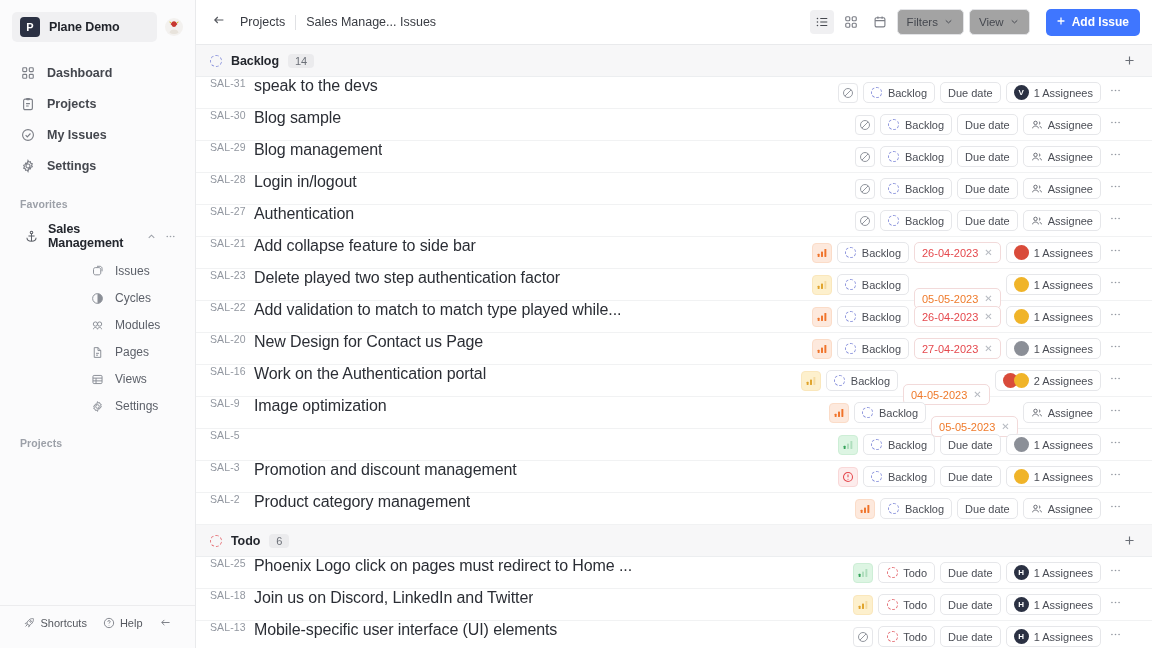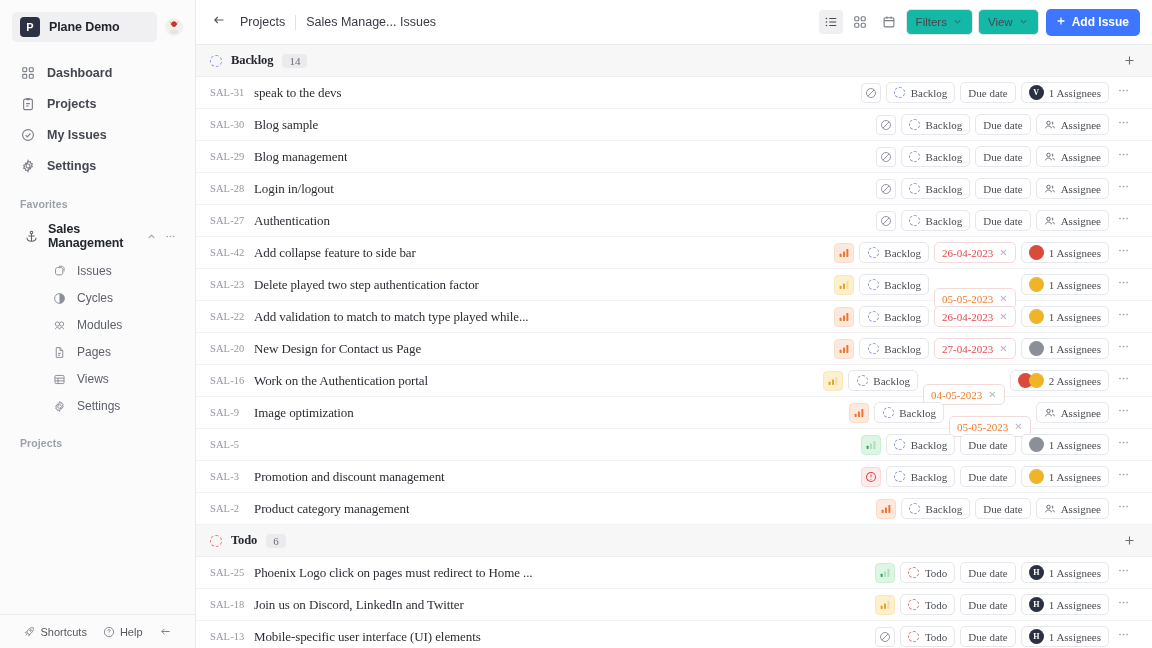--- a/index.html
+++ b/index.html
@@ -63,31 +63,31 @@
   .proj-row {
     display: flex; align-items: center; gap: 10px;
     padding: 6px 10px 6px 18px; cursor: pointer; border-radius: 5px;
     margin: 0 8px 0 6px;
   }
   .proj-ico { width: 14px; height:14px; flex:0 0 14px; display:flex;align-items:center;justify-content:center; color:#5b5f67; font-size:11px;}
   .proj-name { font-size: 12.5px; font-weight: 700; color: #24272e; flex: 1; letter-spacing: -0.1px;}
   .proj-act { color: #9ca0a8; display:flex; align-items:center; gap:7px; }
   .proj-act span { cursor: pointer; display:flex; align-items:center;}
 
-  .sub-list { margin-top: 2px; display: flex; flex-direction: column; gap: 1px; }
+  .sub-list { margin-top: 2px; display: flex; flex-direction: column; gap: 1px; padding-left: 38px; }
   .sub-item {
     display: flex; align-items: center; gap: 11px;
     padding: 6px 10px 6px 46px; cursor: pointer; border-radius: 5px;
     margin: 0 8px 0 6px;
     font-size: 12px; color: #5c6069; font-weight: 500;
   }
   .sub-ico { width: 14px; height:14px; flex:0 0 14px; display:flex;align-items:center;justify-content:center; color:#8a8e96; }
 
   .sidebar-footer {
-    position: absolute; bottom: 0; left: 0; right: 0;
+    position: absolute; bottom: 9px; left: 0; right: 0;
     height: 34px; border-top: 1px solid #ececee;
     display: flex; align-items: center; justify-content: center; gap: 16px;
     background:#fbfbfc;
   }
   .foot-btn { display:flex; align-items:center; gap: 5px; font-size: 11px; color: #55585f; cursor:pointer; font-weight:500;}
   .foot-ico { display:flex;align-items:center;justify-content:center; color:#7b7e86; }
 
   
   .main { flex: 1; display: flex; flex-direction: column; min-width:0; background:#fff; }
 
@@ -112,55 +112,55 @@
   .layout-btn {
     width: 24px; height: 24px; border-radius: 4px;
     display:flex;align-items:center;justify-content:center;
     color:#7b7e86; cursor:pointer;
   }
   .layout-btn.active { background: #f0f0f2; color:#45484f; }
   .pill {
     display:flex; align-items:center; gap: 5px;
     border: 1px solid #e2e3e6; border-radius: 5px;
     padding: 4px 9px; font-size: 11.5px; color: #45484f;
-    cursor:pointer; background:#14b8a6; font-weight:500;
+    cursor:pointer; background:#a3a3a3; font-weight:500;
     height: 26px;
   }
   .add-issue {
     display:flex; align-items:center; gap: 5px;
     background: #3f76ff; color:#fff; border-radius: 5px;
     padding: 5px 11px 5px 9px; font-size: 12px; font-weight: 600;
-    cursor:pointer; height: 27px; margin-left: 2px;
+    cursor:pointer; height: 27px; margin-left: 11px;
   }
 
   
-  .list { flex: 1; overflow: hidden; background:#ef4444;font-family:Liberation Serif, serif; }
+  .list { flex: 1; overflow: hidden; background:#ef4444; }
 
   .group-head {
     display:flex; align-items:center; gap: 9px;
     height: 32px; padding: 0 14px 0 14px;
     background: #f7f7f8;
     border-bottom: 1px solid #eceef0;
   }
   .group-title { font-size: 12.5px; font-weight: 700; color: #24272e; letter-spacing:-0.1px;}
   .group-count {
     font-size: 11px; color: #6b6f77; background: #ebebed;
     border-radius: 4px; padding: 1px 7px; font-weight:500;text-align:center;
   }
   .group-add { margin-left:auto; color:#6b6f77; cursor:pointer; display:flex; align-items:center; justify-content:center; width:18px;height:18px;}
 
   .row {
-    display:flex; align-items:center;
-    height: 32px; padding: 0 20px 0 14px;
+    display:flex; 
+    height: 32px; padding: 0 28px 0 14px;
     border-bottom: 1px solid #f1f2f3;
     background:#fff;
   }
   .row.hl { background:#fff; }
   .row-id { font-size: 10.5px; color: #9297a0; width: 44px; flex:0 0 44px; letter-spacing:0.1px;}
-  .row-title { font-size: 13px; color: #2b2e35; white-space:nowrap; overflow:hidden; text-overflow:ellipsis; letter-spacing:-0.1px;}
+  .row-title { font-size: 16px; color: #2b2e35; white-space:nowrap; overflow:hidden; text-overflow:ellipsis; letter-spacing:-0.1px;}
   .row-right { margin-left:auto; display:flex; align-items:center; gap: 5px; padding-left: 10px;}
 
   .prio {
     width: 20px; height: 20px; border-radius: 4px;
     display:flex;align-items:center;justify-content:center;
     border: 1px solid transparent; cursor:pointer;
     flex: 0 0 20px;
   }
   .prio.none { border-color:#e6e7ea; color:#8b8f97; background:#fff; }
   .prio.urgent { background:#fdecec; color:#e5484d; border-color:#f9d8d8;}
@@ -638,21 +638,21 @@
             <span class="dots">
               <svg width="13" height="13" viewBox="0 0 16 16" fill="currentColor">
                 <circle cx="3.6" cy="8" r="1"></circle>
                 <circle cx="8" cy="8" r="1"></circle>
                 <circle cx="12.4" cy="8" r="1"></circle>
               </svg>
             </span>
           </span>
         </div>
         <div class="row">
-          <span class="row-id">SAL-42</span>
+          <span class="row-id">SAL-21</span>
           <span class="row-title">Add collapse feature to side bar</span>
           <span class="row-right">
             <span class="prio high">
               <svg width="12" height="12" viewBox="0 0 16 16" fill="currentColor">
                 <rect x="2.2" y="9" width="2.6" height="4.2" rx="0.6"></rect>
                 <rect x="6.7" y="6" width="2.6" height="7.2" rx="0.6"></rect>
                 <rect x="11.2" y="2.8" width="2.6" height="10.4" rx="0.6"></rect>
               </svg>
             </span>
             <span class="chip">

